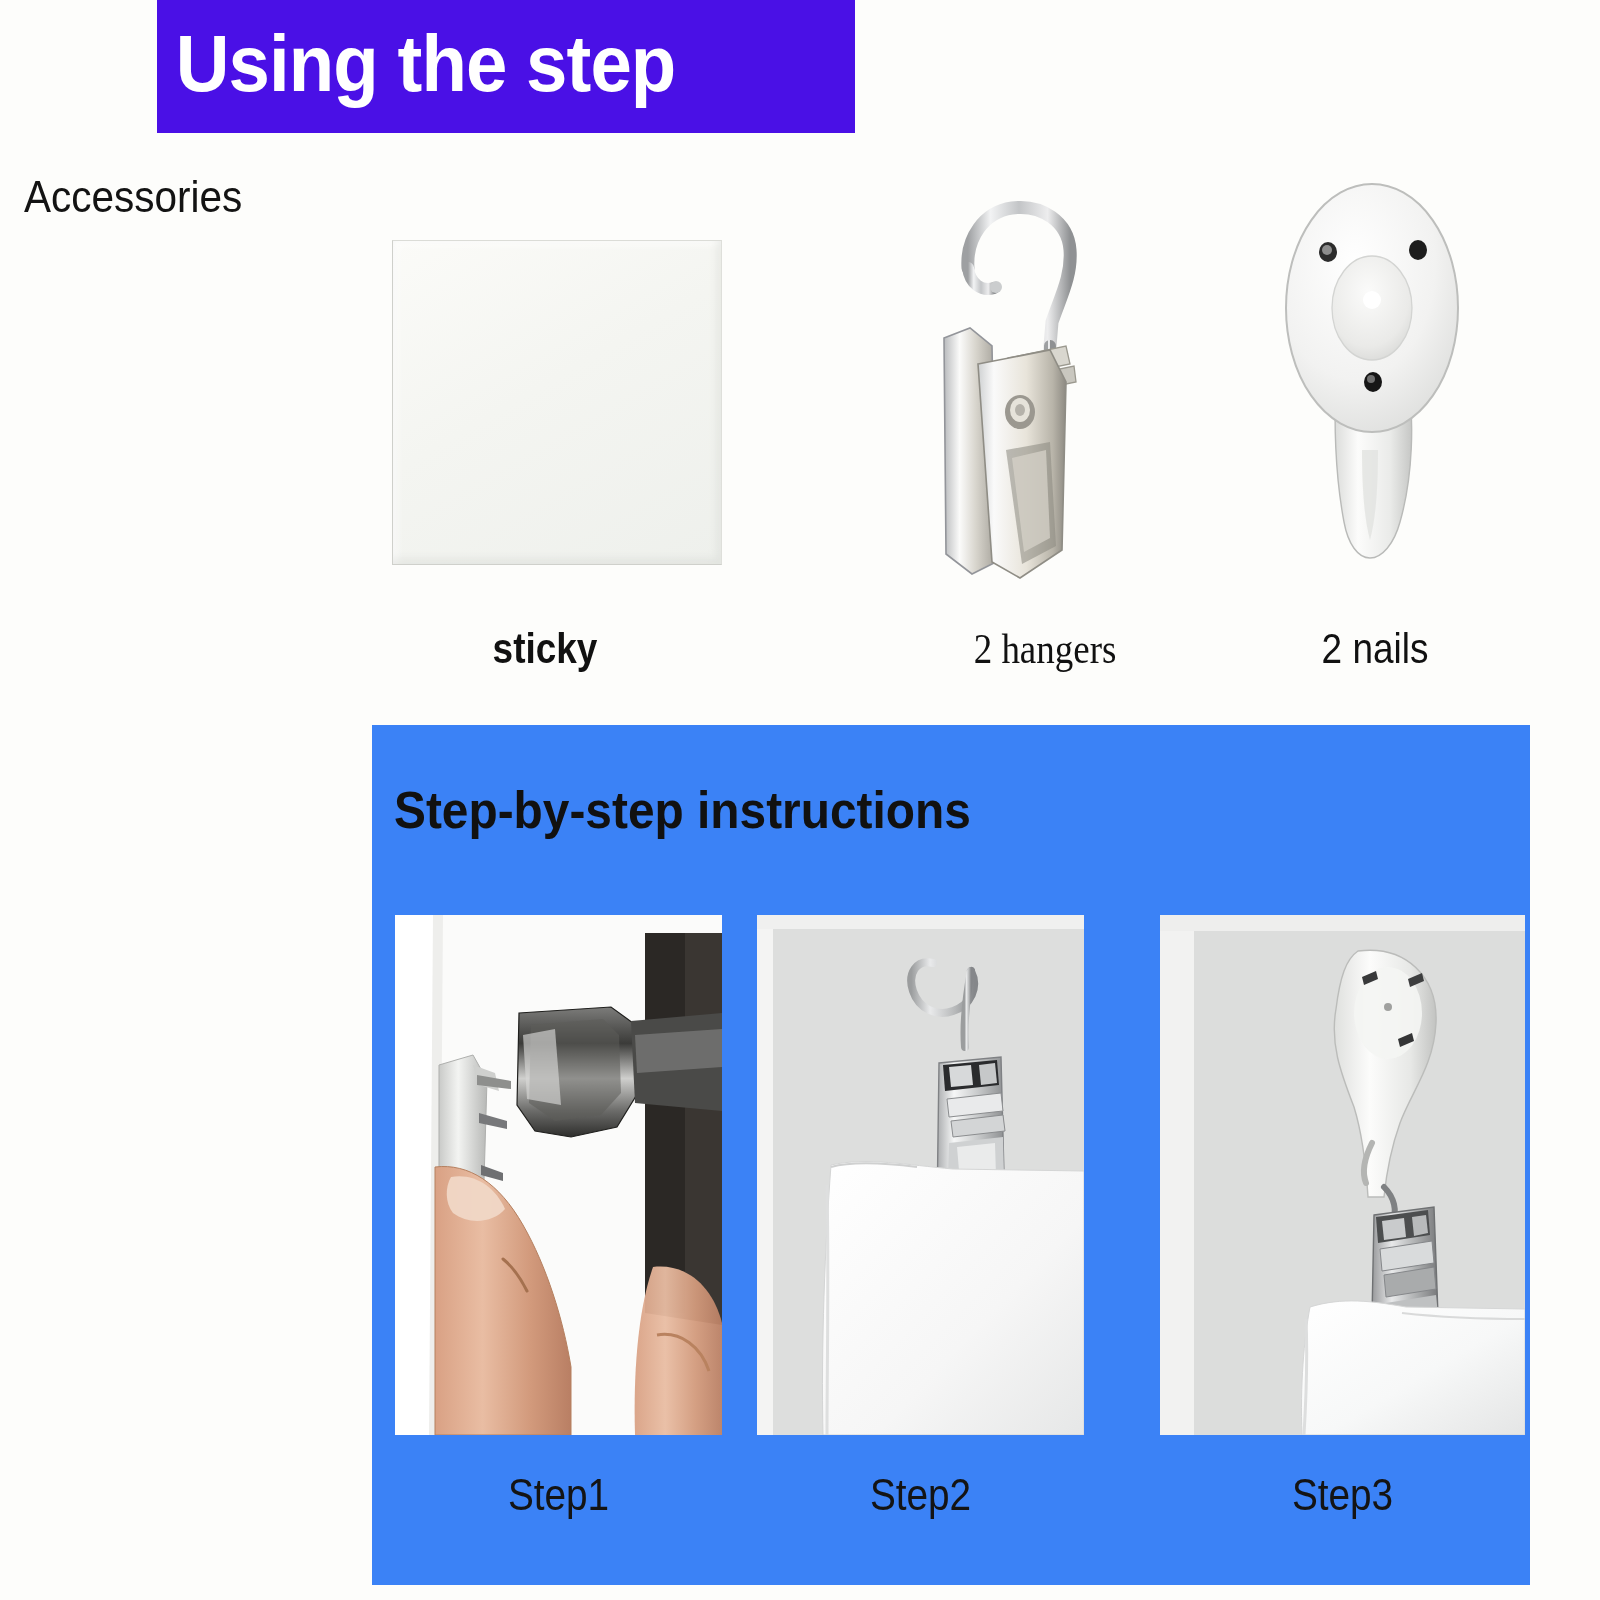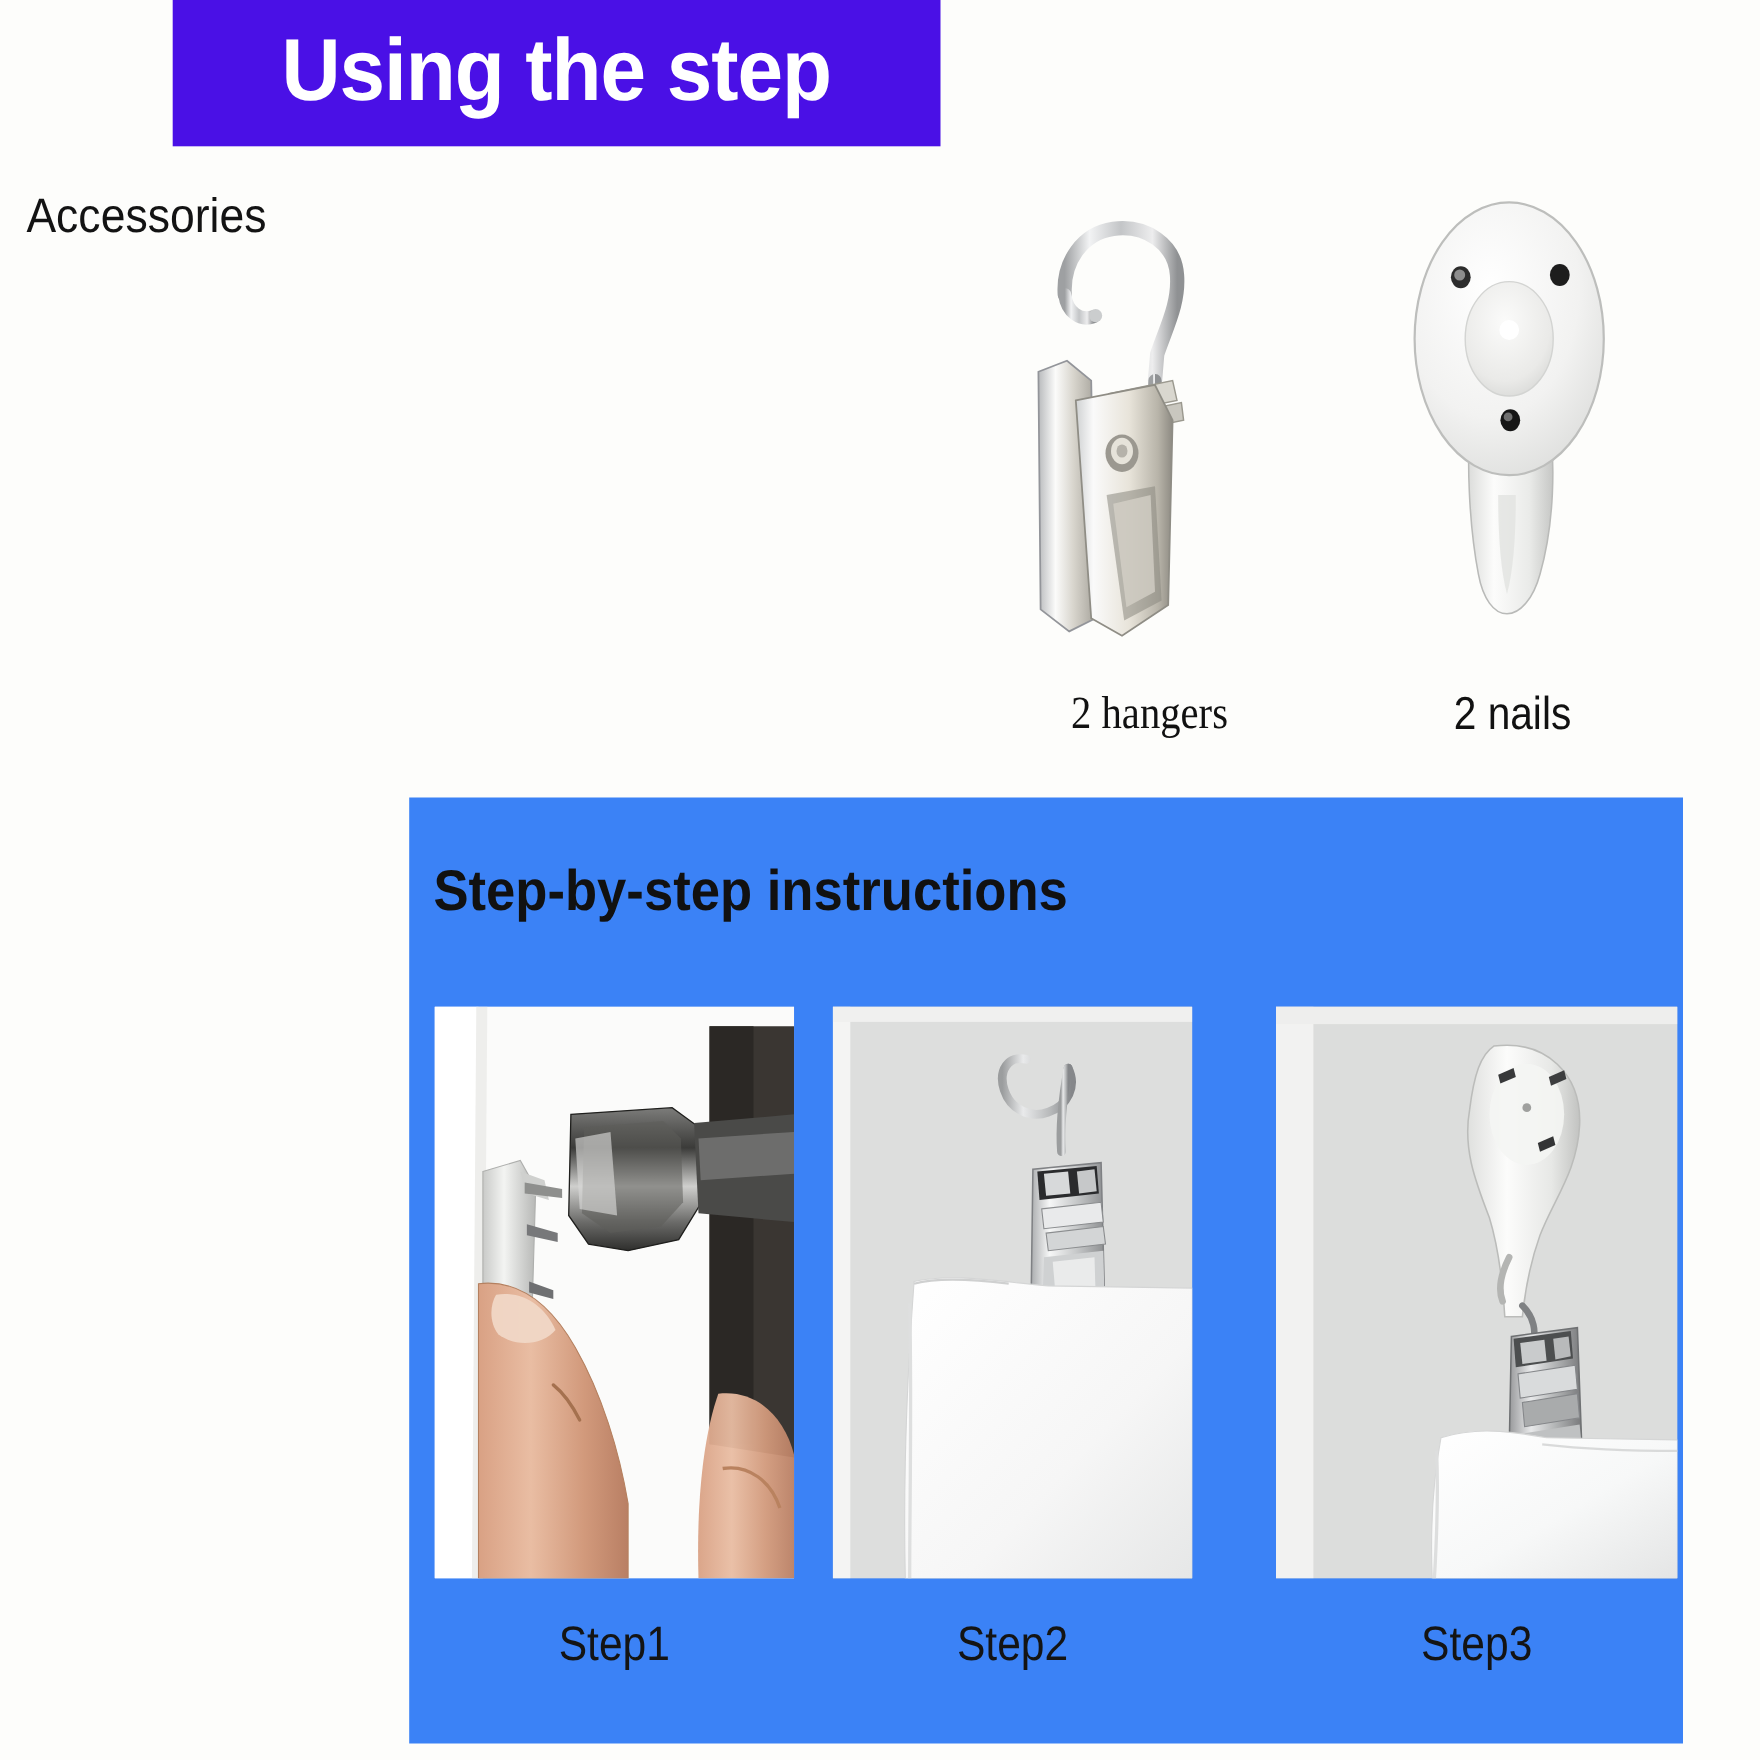--- a/index.html
+++ b/index.html
@@ -17,21 +17,21 @@
     width:1600px; height:1600px;
     background:#fdfdfb;
   }
 
   
   #title-banner {
     position:absolute;
     left:157px; top:0px;
     width:698px; height:133px;
     background:#4a10e6;
-    display:flex; align-items:center; justify-content:center;
+    display:flex; align-items:center; justify-content:flex-start;
   }
   #title-text {
     color:#ffffff;
     font-size:80px;
     font-weight:700;
     letter-spacing:-1px;
     transform:scaleX(0.93);
     white-space:nowrap;
     line-height:1;
     padding-bottom:6px;
@@ -150,20 +150,26 @@
 <div id="page">
 
   <div id="title-banner">
     <span id="title-text">Using the step</span>
   </div>
 
   <div id="accessories-label">Accessories</div>
 
   <div id="accessories-row">
 
+    <div class="acc-item" id="acc-sticky">
+      <div class="acc-figure">
+        <div id="sticky-pad"></div>
+      </div>
+      <div class="acc-caption bold">sticky</div>
+    </div>
 
     <div class="acc-item" id="acc-hanger">
       <div class="acc-figure">
         <svg viewBox="0 0 290 430" width="290" height="430">
           <defs>
             <linearGradient id="steel" x1="0" y1="0" x2="1" y2="0">
               <stop offset="0" stop-color="#9ea0a2"></stop>
               <stop offset="0.22" stop-color="#f2f3f4"></stop>
               <stop offset="0.5" stop-color="#c3c5c7"></stop>
               <stop offset="0.78" stop-color="#ededee"></stop>

